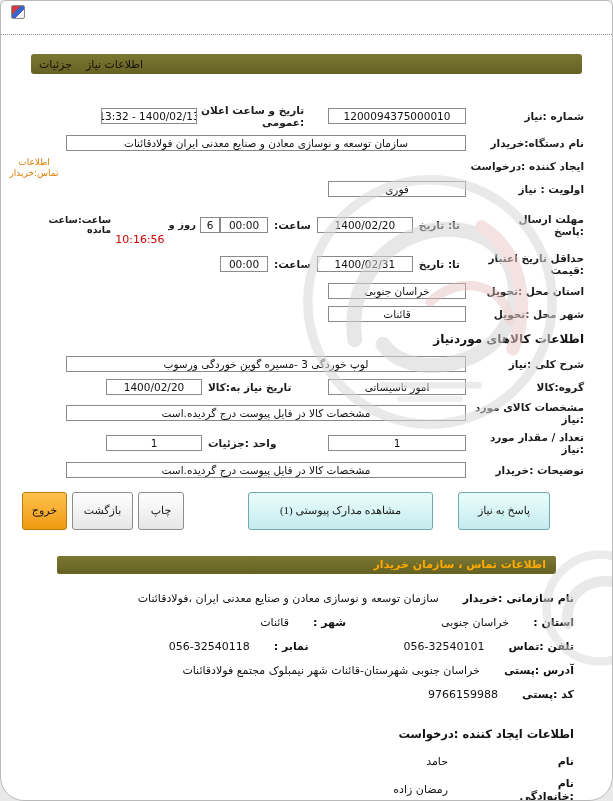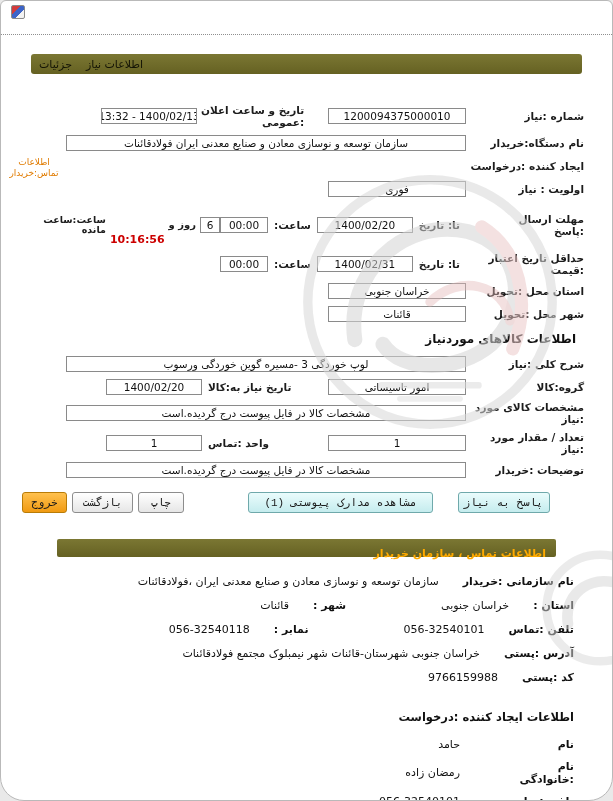--- a/index.html
+++ b/index.html
@@ -50,56 +50,56 @@
   .spacer { flex:1 1 0; }
   .ml35 { margin-left:35px; }
   .ml40 { margin-left:40px; }
   .num { direction:ltr; unicode-bidi:isolate; }
   .contact-link {
     position:absolute; left:-62px; top:0; width:60px;
     font-size:9px; color:#e07b00; line-height:1.2; text-align:center; cursor:pointer;
   }
   .remaining { display:inline-flex; align-items:center; gap:4px; }
   .rem-lbl { font-size:10px; font-weight:bold; color:#1c1c1c; white-space:nowrap; }
-  .rem-time { font-size:11px; font-weight:bold; color:#cc0000; direction:ltr; unicode-bidi:isolate;margin-top:30px; }
+  .rem-time { font-size:11px; font-weight:normal; color:#cc0000; direction:ltr; unicode-bidi:isolate;margin-top:30px; }
   .rem-sfx { font-size:9.5px; font-weight:bold; color:#1c1c1c; line-height:1.05; }
 
-  .section-title { font-weight:bold; font-size:12px; color:#111; padding:0 36px; margin:10px 0 9px; position:relative; z-index:1; }
+  .section-title { font-weight:bold; font-size:12px; color:#111; padding:0 28px; margin:10px 0 9px; position:relative; z-index:1; }
 
   
   .btn-row { display:flex; align-items:center; gap:5px; padding:0 62px 0 35px; margin-top:13px; position:relative; z-index:1; }
   .btn {
-    height:21px; font-size:11px; font-family:Liberation Mono, monospace; color:#1a1a1a;
+    height:38px; font-size:11px; font-family:Liberation Serif, serif; color:#1a1a1a;
     border-radius:3px; border:1px solid #8d8d8d; cursor:pointer;
     background:linear-gradient(#ffffff,#e6e6e6); padding:0 6px; white-space:nowrap;
   }
   .btn.cyan { background:linear-gradient(#eafcfc,#c5ecee); border-color:#6fa9ab; }
   .btn.orange { background:linear-gradient(#ffc14e,#f09a12); border-color:#b97c07; }
   .w-reply  { min-width:92px; }
   .w-attach { min-width:185px; margin-right:20px; margin-left:59px; }
   .w-print  { min-width:46px; }
   .w-back   { min-width:61px; }
   .w-exit   { min-width:45px; }
 
   
   .contact-bar {
     margin:26px 56px 18px; height:18px; line-height:18px; border-radius:2px;
     background:linear-gradient(#7b7733,#656122); color:#ffaa00;
-    font-weight:bold; font-size:11px; padding:6px 10px; position:relative; z-index:1;
+    font-weight:bold; font-size:11px; padding:0 10px; position:relative; z-index:1;
   }
   .crow { display:flex; align-items:center; padding:0 38px; margin-bottom:11px; font-size:11px; color:#111; position:relative; z-index:1; }
   .crow .k { font-weight:bold; white-space:nowrap; }
   .crow .v { margin-right:24px; }
   .gap90  { margin-right:95px; }
   .gap150 { margin-right:150px; }
 
   .sub-title { font-weight:bold; font-size:11.5px; color:#111; padding:0 38px; margin:26px 0 14px; position:relative; z-index:1; }
   .kv { display:flex; align-items:center; padding:0 38px; margin-bottom:9px; font-size:11px; color:#111; position:relative; z-index:1; }
   .kv .k { font-weight:bold; flex:0 0 72px; text-align:right; }
-  .kv .v { margin-right:42px; }
+  .kv .v { margin-right:54px; }
 
   
   .wm { position:absolute; top:160px; left:288px; width:282px; height:282px; opacity:.55; z-index:6; pointer-events:none; }
   .wm2 { position:absolute; top:543px; right:-52px; width:128px; height:128px; opacity:.5; z-index:6; pointer-events:none; }
 </style>
 </head>
 <body>
 
 <div class="page">
 
@@ -234,21 +234,21 @@
           <span>مشخصات کالا در فایل پیوست درج گردیده.است</span>
         </span>
     </div>
 
     <div class="row">
       <span class="flabel">تعداد / مقدار مورد :نیاز</span>
       <span class="ibox w140">
           <span class="num">1</span>
         </span>
       <span class="spacer"></span>
-      <span class="ilabel">واحد :تماس</span>
+      <span class="ilabel">واحد :جزئیات</span>
       <span class="ibox w96 ml40">
           <span class="num">1</span>
         </span>
     </div>
 
     <div class="row">
       <span class="flabel">توضیحات :خریدار</span>
       <span class="ibox wide">
           <span>مشخصات کالا در فایل پیوست درج گردیده.است</span>
         </span>

